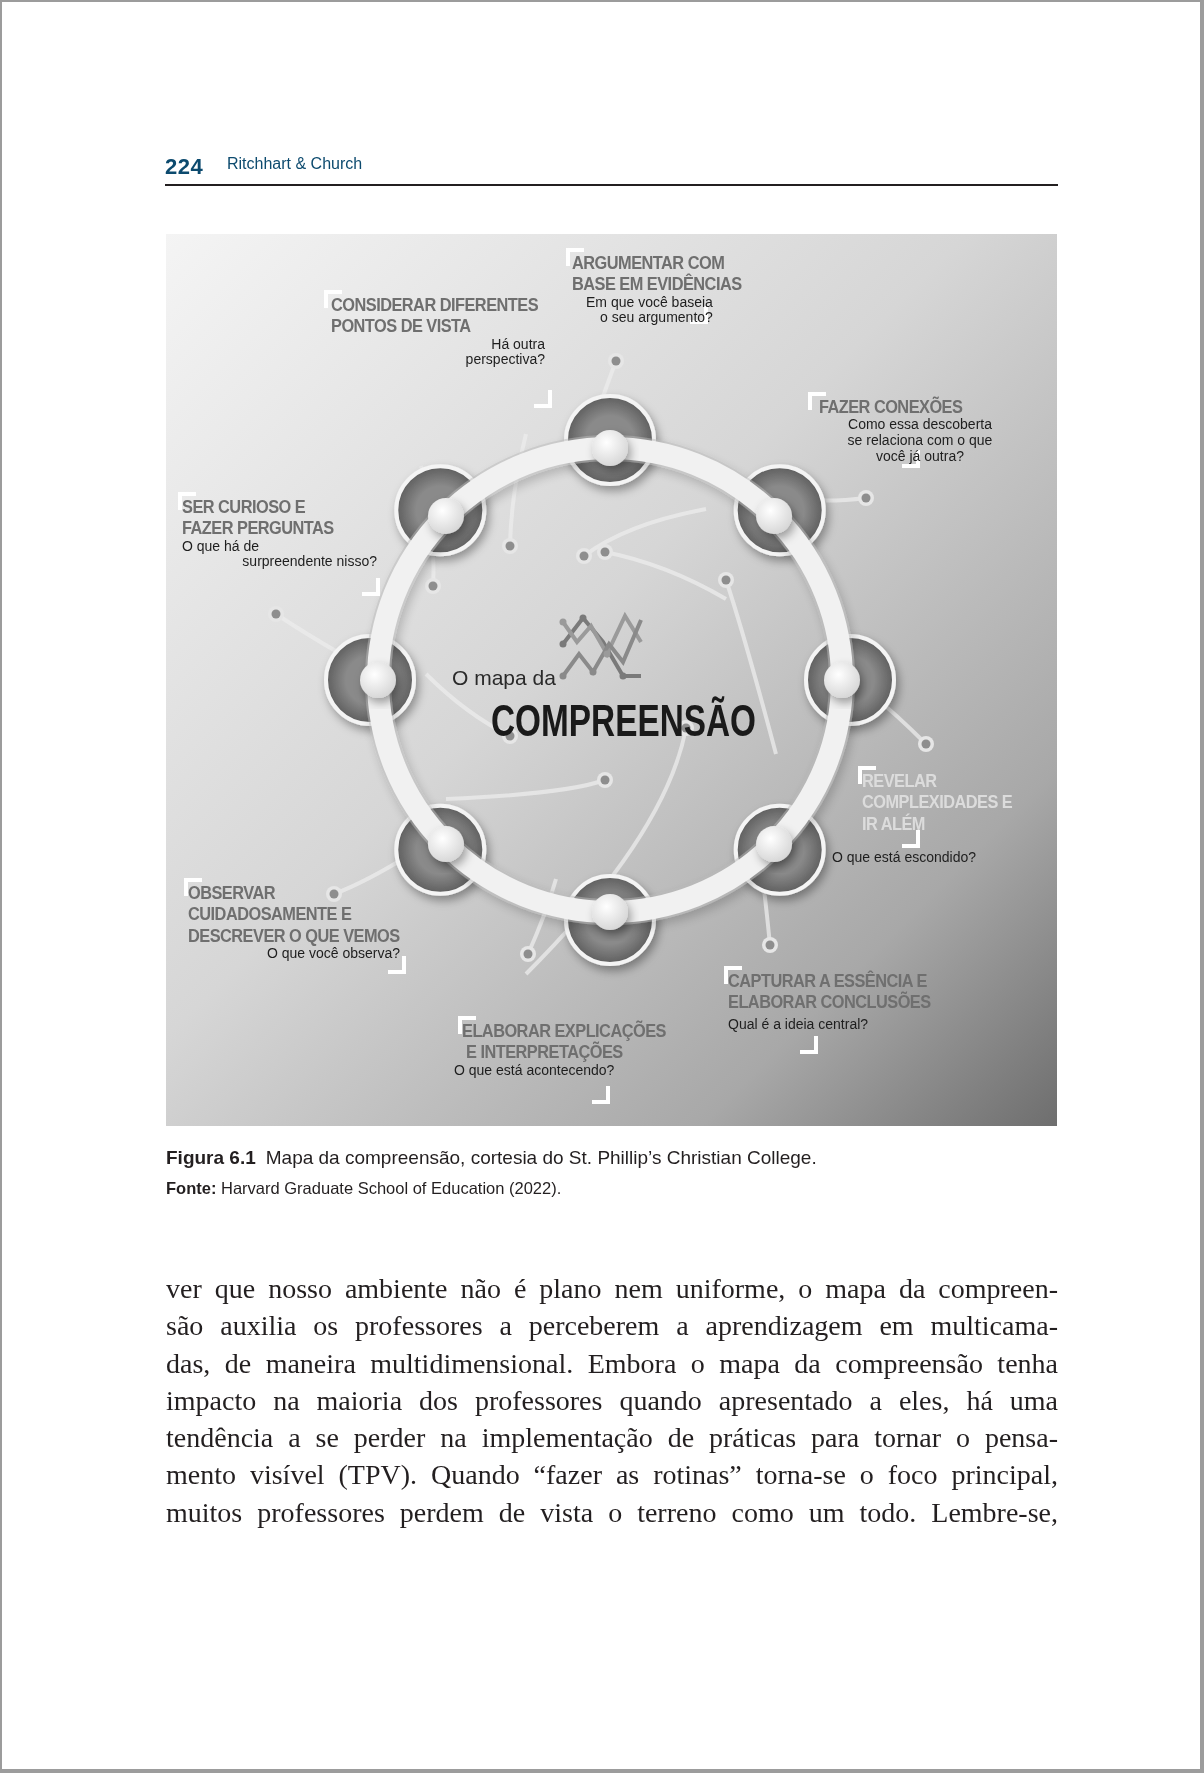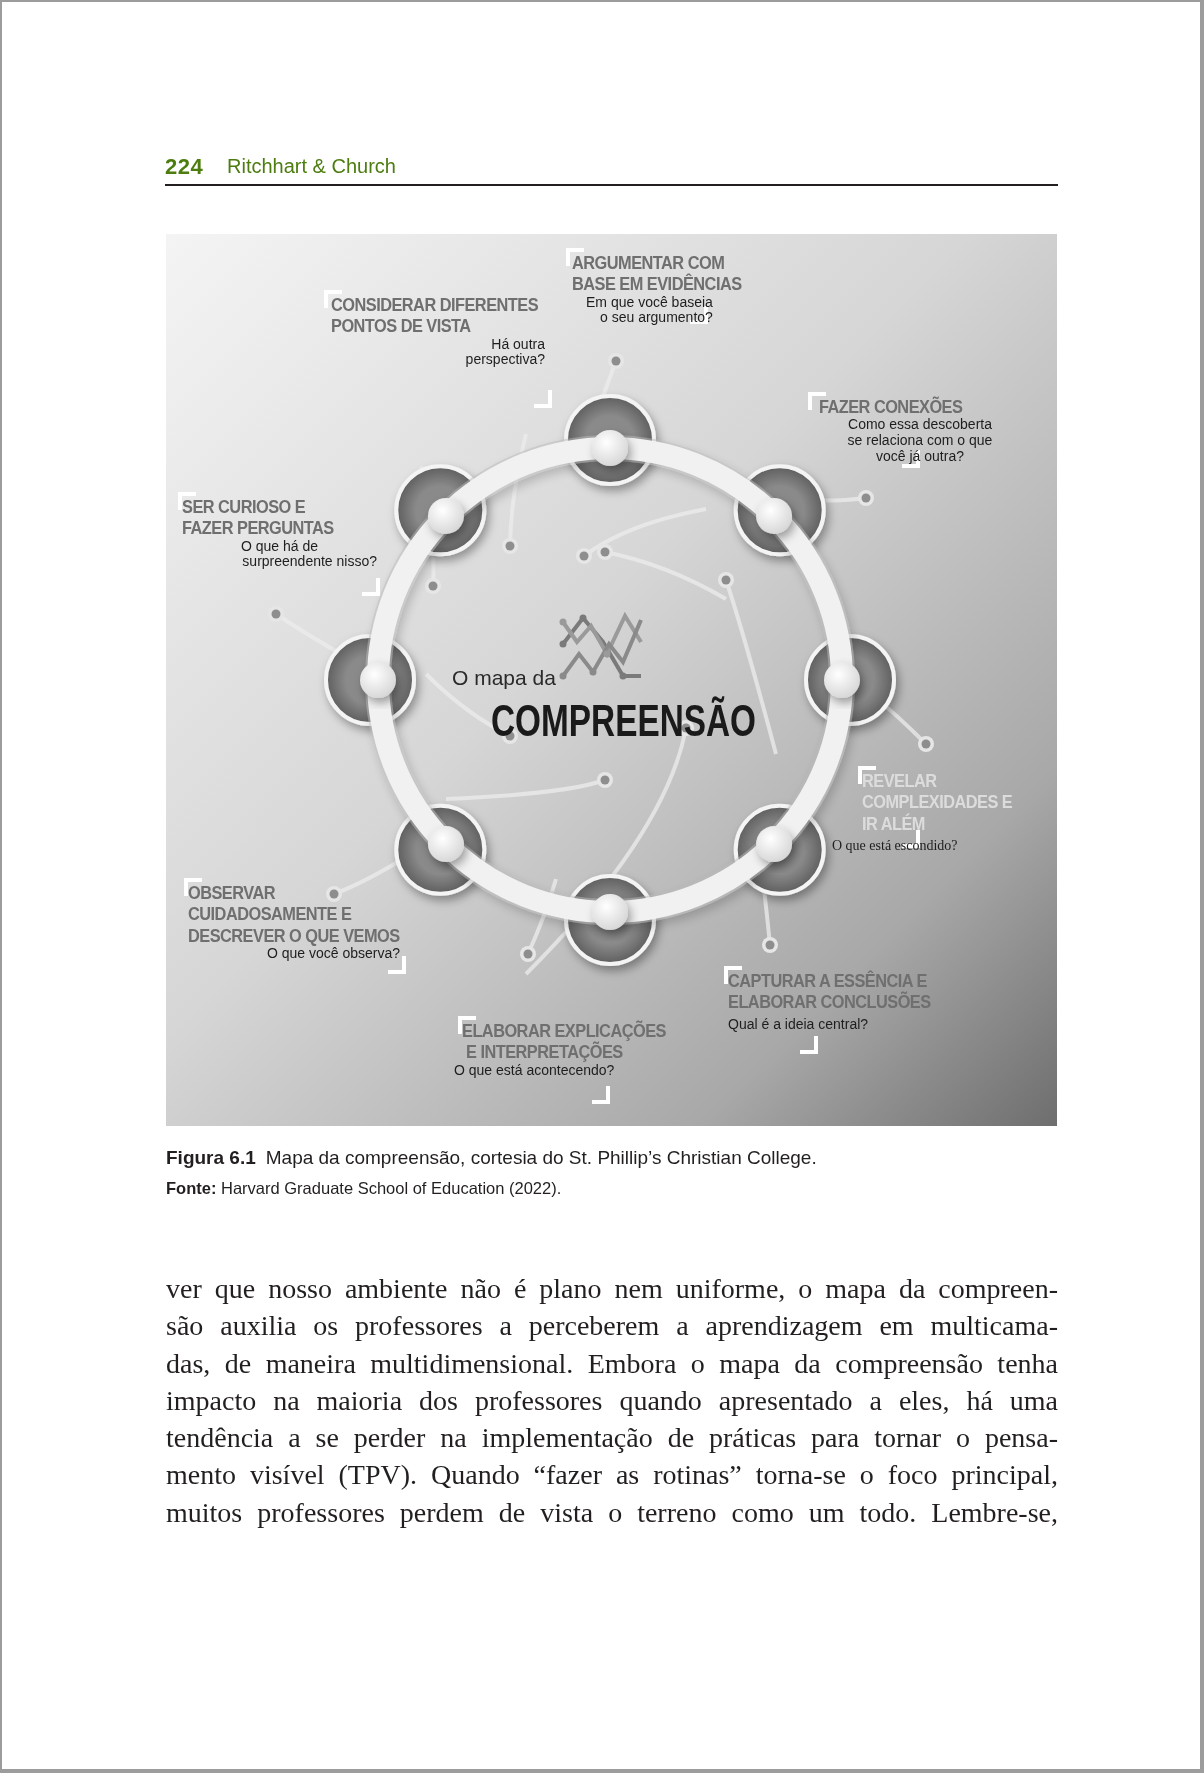--- a/index.html
+++ b/index.html
@@ -1,21 +1,21 @@
 <!DOCTYPE html>
 <html><head>
 <meta charset="utf-8">
 <style>
   html, body { margin:0; padding:0; }
   body { width:1204px; height:1773px; background:#9c9c9c; position:relative; overflow:hidden; }
   .page { position:absolute; left:2px; top:2px; width:1198px; height:1767px; background:#ffffff; }
   .running-head { position:absolute; left:163px; top:150px; width:893px; height:32px; border-bottom:2px solid #231f20;
-    font-family:"Liberation Sans", sans-serif; color:#4d7c0f; }
+    font-family:"Liberation Sans", sans-serif; color:#0c4a6e; }
   .running-head .pg { position:absolute; left:0; top:2px; font-weight:bold; font-size:22px; letter-spacing:0.5px; }
-  .running-head .authors { position:absolute; left:62px; top:3px; font-size:20px; }
+  .running-head .authors { position:absolute; left:62px; top:3px; font-size:16px; }
   .figure { position:absolute; left:164px; top:232px; width:891px; height:892px; overflow:hidden; }
   .figure svg { position:absolute; left:0; top:0; }
   .label { position:absolute; font-family:"Liberation Sans", sans-serif; line-height:1.12; }
   .label .title { font-family:"Liberation Sans", sans-serif; font-weight:bold; font-size:19px; color:#6f6f6f;
     letter-spacing:-0.6px; transform:scaleX(0.86); transform-origin:left top; display:block; white-space:nowrap; }
   .label .q { font-size:14px; color:#1e1e1e; display:block; white-space:nowrap; }
   .label.right .q { text-align:center; }
   .label.light .title { color:#dcdcdc; }
   .caption { position:absolute; left:164px; top:1145px; font-family:"Liberation Sans", sans-serif; color:#231f20; }
   .caption .line1 { font-size:19px; white-space:nowrap; }
@@ -171,21 +171,21 @@
       <span class="title" style="padding-left:8px;">FAZER CONEXÕES</span>
       <span class="q">Como essa descoberta</span>
       <span class="q">se relaciona com o que</span>
       <span class="q">você já outra?</span>
     </div>
 
     <div class="label light" style="left:696px; top:536px; width:190px;">
       <span class="title">REVELAR</span>
       <span class="title">COMPLEXIDADES E</span>
       <span class="title">IR ALÉM</span>
-      <span class="q" style="margin-left:-30px; margin-top:4px;font-family:Liberation Serif, serif;">O que está escondido?</span>
+      <span class="q" style="margin-left:-30px; margin-top:16px;">O que está escondido?</span>
     </div>
 
     <div class="label" style="left:562px; top:736px;">
       <span class="title">CAPTURAR A ESSÊNCIA E</span>
       <span class="title">ELABORAR CONCLUSÕES</span>
       <span class="q" style="margin-top:4px;">Qual é a ideia central?</span>
     </div>
 
     <div class="label" style="left:296px; top:786px;">
       <span class="title">ELABORAR EXPLICAÇÕES</span>
@@ -196,21 +196,21 @@
     <div class="label" style="left:22px; top:648px; width:212px;">
       <span class="title">OBSERVAR</span>
       <span class="title">CUIDADOSAMENTE E</span>
       <span class="title">DESCREVER O QUE VEMOS</span>
       <span class="q" style="text-align:right;">O que você observa?</span>
     </div>
 
     <div class="label" style="left:16px; top:262px; width:195px;">
       <span class="title">SER CURIOSO E</span>
       <span class="title">FAZER PERGUNTAS</span>
-      <span class="q" style="text-align:center;">O que há de</span>
+      <span class="q" style="text-align:left;">O que há de</span>
       <span class="q" style="text-align:right; margin-left:-20px;">surpreendente nisso?</span>
     </div>
 
     <div class="label" style="left:165px; top:60px; width:214px;">
       <span class="title">CONSIDERAR DIFERENTES</span>
       <span class="title">PONTOS DE VISTA</span>
       <span class="q" style="text-align:right;">Há outra</span>
       <span class="q" style="text-align:right;">perspectiva?</span>
     </div>
   </div>

